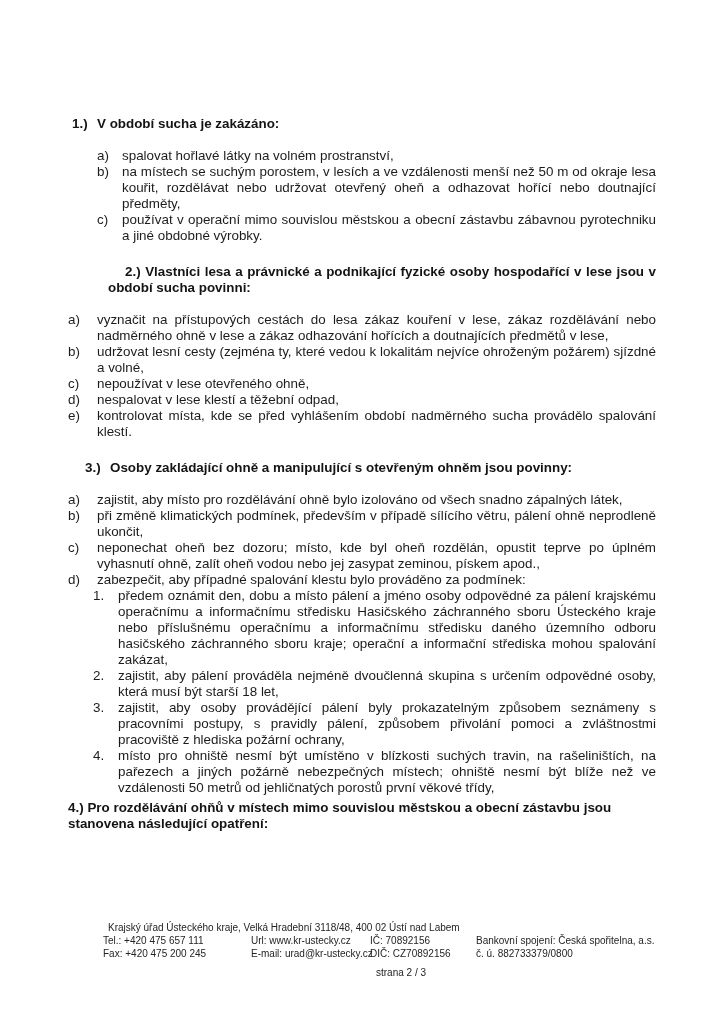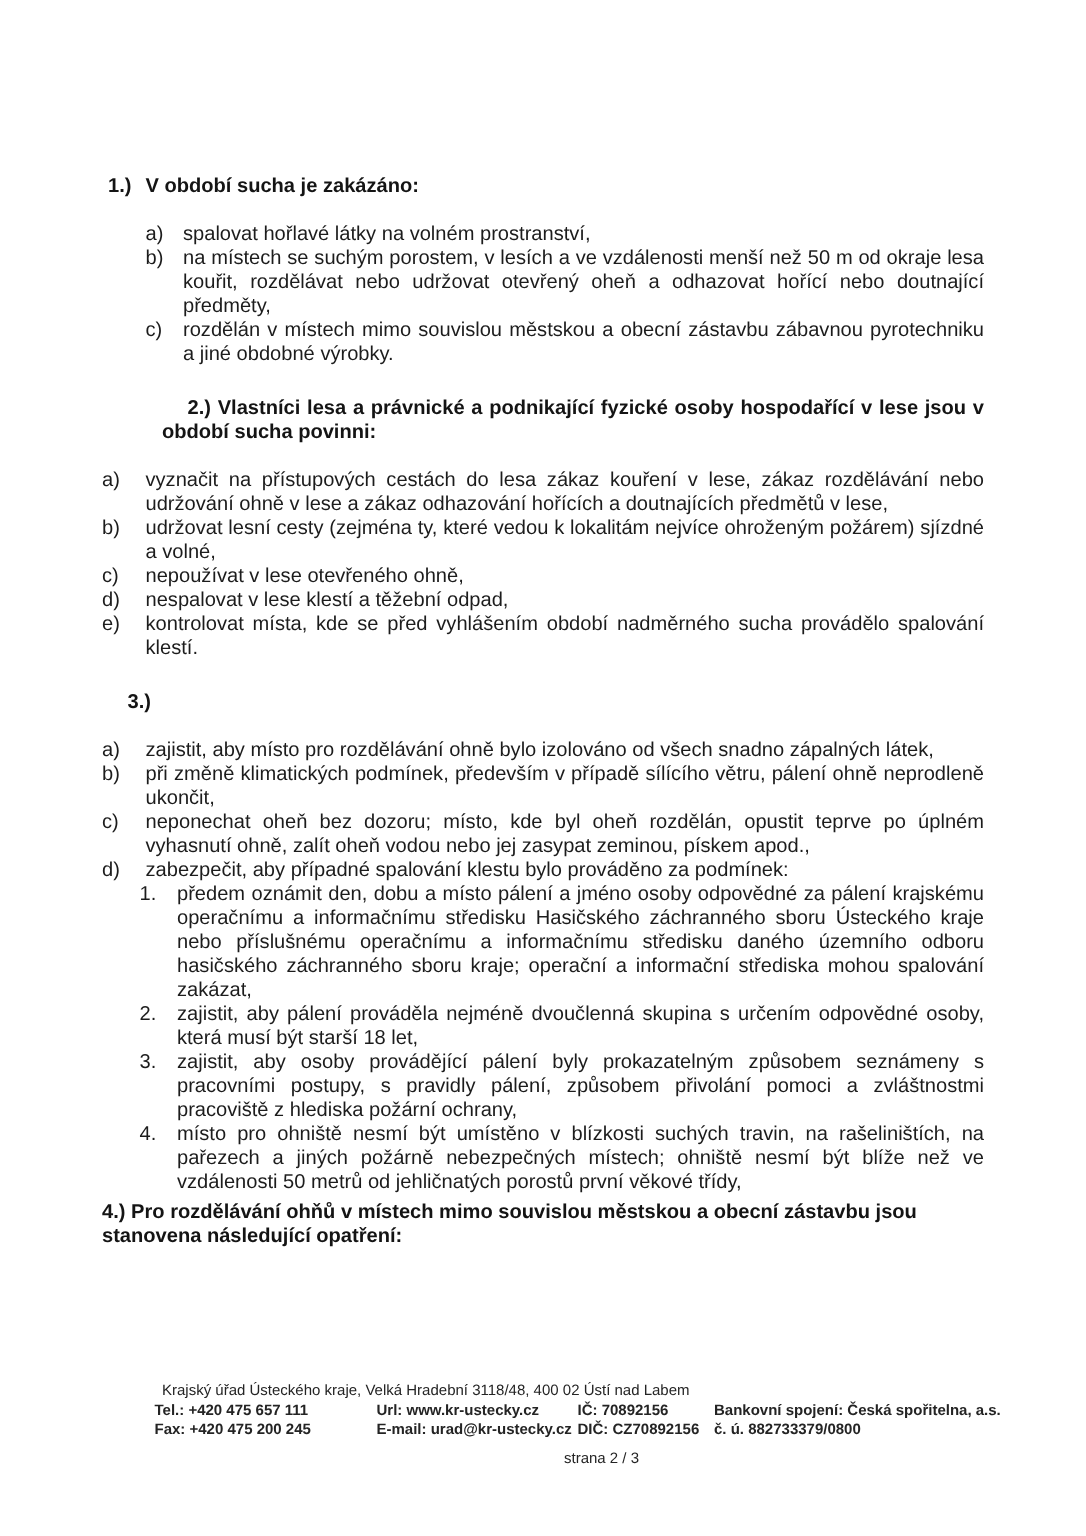--- a/index.html
+++ b/index.html
@@ -44,24 +44,24 @@
     position: absolute;
     left: 0; top: 921px;
     width: 724px;
     font-size: 10px;
     line-height: 13px;
     color: #242424;
     padding-left: 39px;
   }
   .f-address { margin-left: 69px; white-space: nowrap; }
   .f-row { position: relative; height: 13px; }
-  .fc { position: absolute; top: 0; white-space: nowrap; font-weight: bold; }
+  .fc { position: absolute; top: 0; white-space: nowrap; }
   .fc1 { left: 64px; }
   .fc2 { left: 212px; }
-  .fc3 { left: 346px; }
+  .fc3 { left: 331px; }
   .fc4 { left: 437px; }
   .f-page { text-align: center; margin-top: 6px; }
 </style>
 </head>
 <body>
 
 <div class="page">
   <main class="content">
 
     <section>
@@ -73,34 +73,34 @@
         <div class="li">
           <span class="li-label">a)</span>
           <div class="li-text">spalovat hořlavé látky na volném prostranství,</div>
         </div>
         <div class="li">
           <span class="li-label">b)</span>
           <div class="li-text">na místech se suchým porostem, v lesích a ve vzdálenosti menší než 50 m od okraje lesa kouřit, rozdělávat nebo udržovat otevřený oheň a odhazovat hořící nebo doutnající předměty,</div>
         </div>
         <div class="li">
           <span class="li-label">c)</span>
-          <div class="li-text">rozdělán v místech mimo souvislou městskou a obecní zástavbu zábavnou pyrotechniku a jiné obdobné výrobky.</div>
+          <div class="li-text">používat v operační mimo souvislou městskou a obecní zástavbu zábavnou pyrotechniku a jiné obdobné výrobky.</div>
         </div>
       </div>
     </section>
 
     <section class="sec2">
       <div class="heading justify indent17">
         <span>2.)</span>
         <span>Vlastníci lesa a právnické a podnikající fyzické osoby hospodařící v lese jsou v období sucha povinni:</span>
       </div>
       <div class="list">
         <div class="li">
           <span class="li-label">a)</span>
-          <div class="li-text">vyznačit na přístupových cestách do lesa zákaz kouření v lese, zákaz rozdělávání nebo udržování ohně v lese a zákaz odhazování hořících a doutnajících předmětů v lese,</div>
+          <div class="li-text">vyznačit na přístupových cestách do lesa zákaz kouření v lese, zákaz rozdělávání nebo nadměrného ohně v lese a zákaz odhazování hořících a doutnajících předmětů v lese,</div>
         </div>
         <div class="li">
           <span class="li-label">b)</span>
           <div class="li-text">udržovat lesní cesty (zejména ty, které vedou k lokalitám nejvíce ohroženým požárem) sjízdné a volné,</div>
         </div>
         <div class="li">
           <span class="li-label">c)</span>
           <div class="li-text">nepoužívat v lese otevřeného ohně,</div>
         </div>
         <div class="li">
@@ -110,20 +110,21 @@
         <div class="li">
           <span class="li-label">e)</span>
           <div class="li-text">kontrolovat místa, kde se před vyhlášením období nadměrného sucha provádělo spalování klestí.</div>
         </div>
       </div>
     </section>
 
     <section class="sec3">
       <div class="heading flex-head s3-head">
         <span class="h-num">3.)</span>
+        <span class="h-text">Osoby zakládající ohně a manipulující s otevřeným ohněm jsou povinny:</span>
       </div>
       <div class="list">
         <div class="li">
           <span class="li-label">a)</span>
           <div class="li-text">zajistit, aby místo pro rozdělávání ohně bylo izolováno od všech snadno zápalných látek,</div>
         </div>
         <div class="li">
           <span class="li-label">b)</span>
           <div class="li-text">při změně klimatických podmínek, především v případě sílícího větru, pálení ohně neprodleně ukončit,</div>
         </div>

